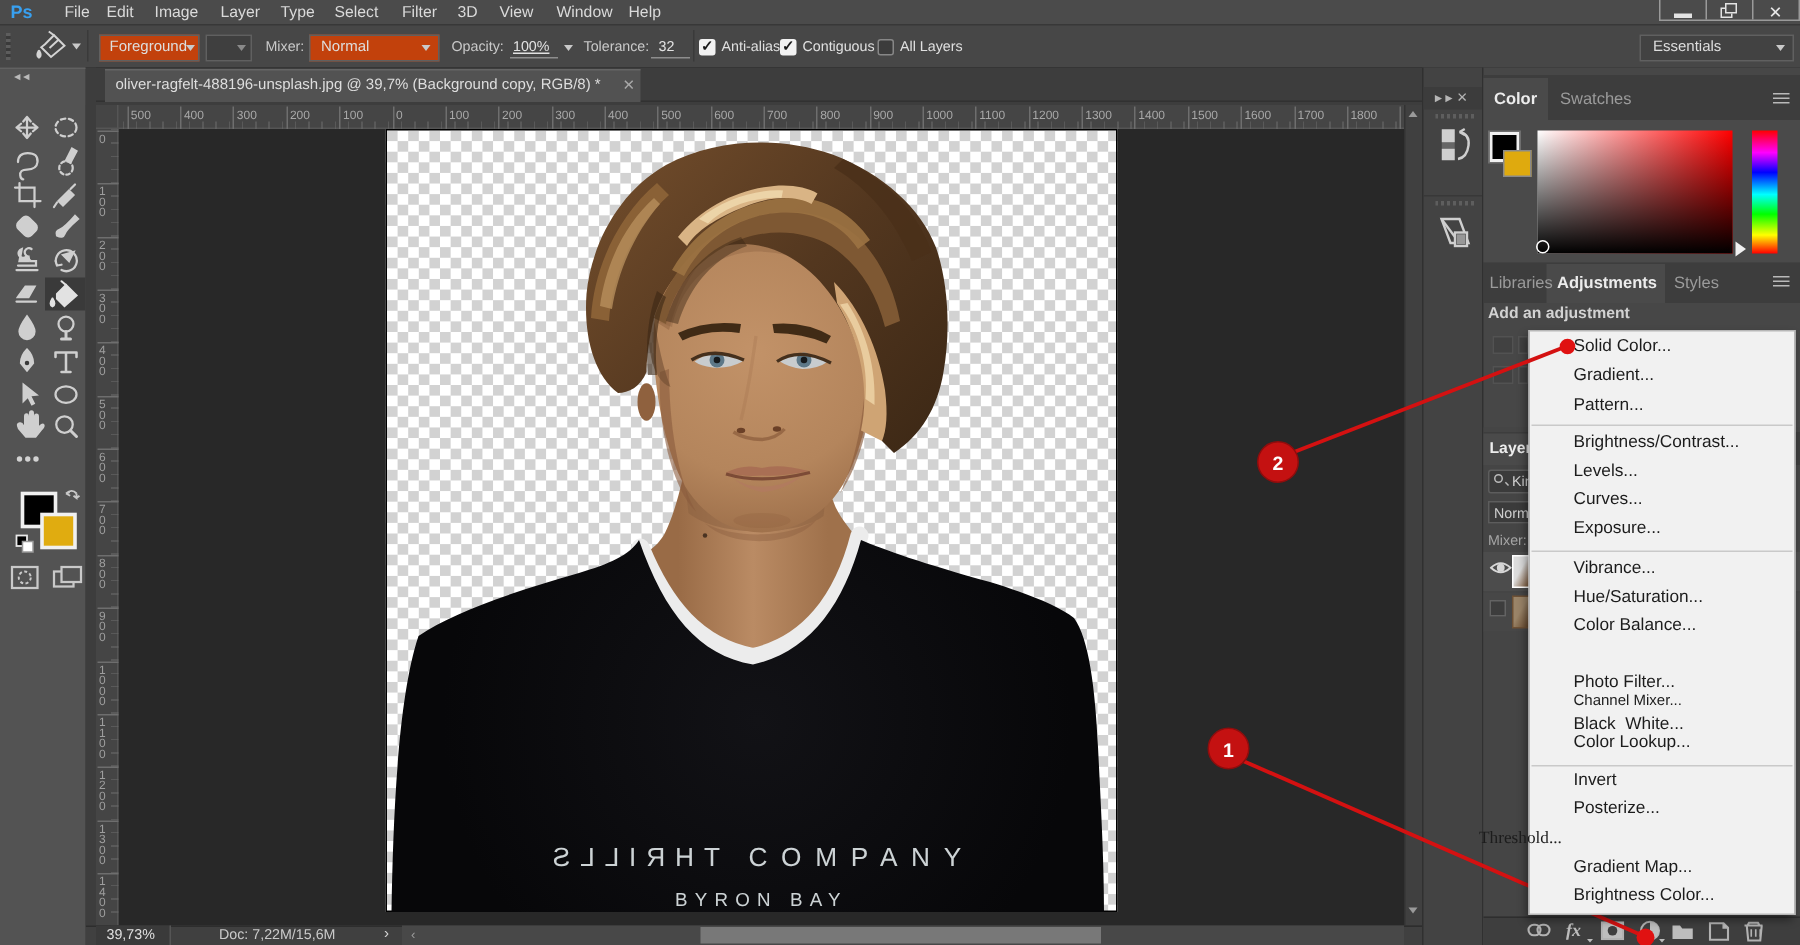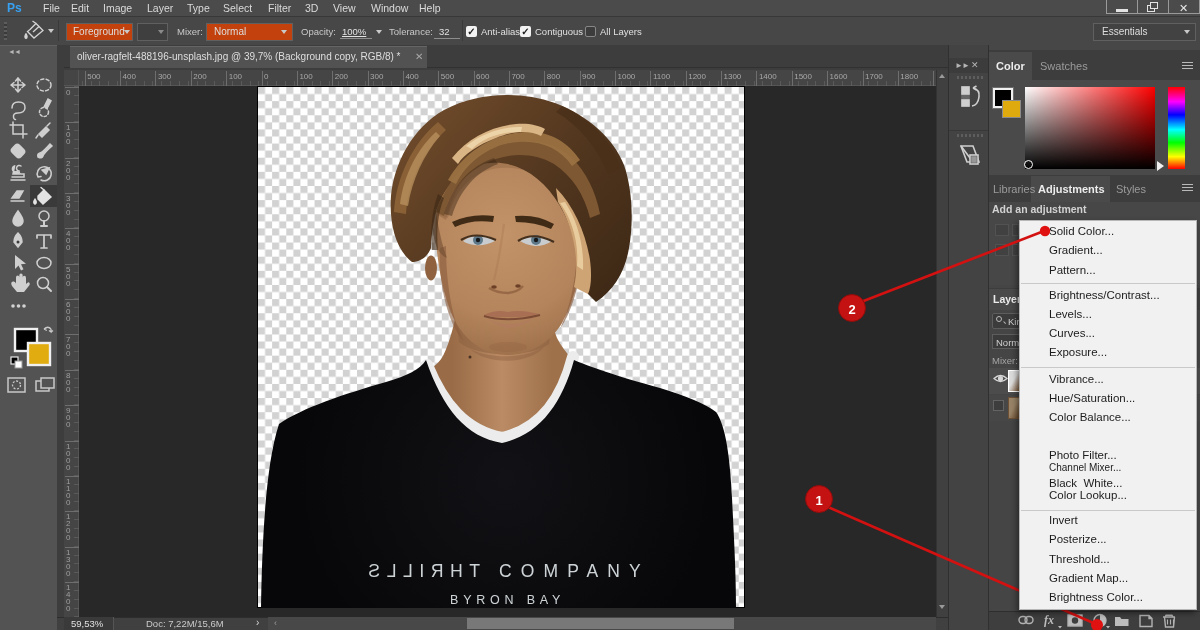--- a/index.html
+++ b/index.html
@@ -253,21 +253,21 @@
 <path d="M556 188 C574 206 586 234 590 260 C592 276 591 287 588 294 L574 287 C580 261 574 228 558 202 Z" fill="#cfa474"></path>
 <path d="M565 202 C578 222 584 246 583 270 L577 266 C579 243 572 219 560 203 Z" fill="#e9cc9e"></path>
 <path d="M562 106 C592 120 612 142 621 168 L608 174 C597 148 580 126 556 112 Z" fill="#4a3019" opacity=".8"></path>
 <path d="M444 214 C452 186 470 166 494 158 L498 164 C476 172 460 190 452 216 Z" fill="#3a2614" opacity=".45"></path>
 <path d="M432 250 C430 230 432 210 438 194 L444 198 C438 212 436 232 438 250 Z" fill="#3a2614" opacity=".6"></path>
 </svg>
 <div class="abs" style="left:936px;top:70px;width:12px;height:547px;background:#404040;border-left:1px solid #333;"></div>
     <div class="abs" style="left:939px;top:74px;width:0;height:0;border-left:3.5px solid transparent;border-right:3.5px solid transparent;border-bottom:4.5px solid #9a9a9a;"></div>
     <div class="abs" style="left:939px;top:605px;width:0;height:0;border-left:3.5px solid transparent;border-right:3.5px solid transparent;border-top:4.5px solid #9a9a9a;"></div>
     <div class="abs" style="left:57px;top:617px;width:891px;height:13px;background:#404040;border-top:1px solid #2d2d2d;"></div>
-    <div class="abs" style="left:64px;top:617px;width:50px;height:13px;background:#3a3a3a;border-right:1px solid #555;color:#e0e0e0;font-size:9.5px;padding:1px 0 0 7px;">59,53%</div>
+    <div class="abs" style="left:64px;top:617px;width:50px;height:13px;background:#3a3a3a;border-right:1px solid #555;color:#e0e0e0;font-size:9.5px;padding:1px 0 0 7px;">39,73%</div>
     <div class="abs" style="left:146px;top:618px;color:#cacaca;font-size:9.5px;">Doc: 7,22M/15,6M</div>
     <div class="abs" style="left:256px;top:617px;color:#d5d5d5;font-size:10px;">›</div>
     <div class="abs" style="left:268px;top:617px;width:668px;height:13px;background:#484848;"></div>
     <div class="abs" style="left:274px;top:618px;color:#9a9a9a;font-size:9px;">‹</div>
     <div class="abs" style="left:467px;top:618px;width:267px;height:11px;background:#787878;"></div>
     <div class="abs" style="left:0;top:45px;width:57px;height:585px;background:#535353;border-top:1px solid #616161;"></div>
     <div class="abs" style="left:8px;top:48px;color:#b9b9b9;font-size:7px;letter-spacing:-1px;">◄◄</div>
     <svg class="abs" style="left:0;top:45px;" width="57" height="585" viewBox="0 0 57 585">
 <g stroke="#cfcfcf" stroke-width="1.5" fill="none" stroke-linecap="round">
 
@@ -458,21 +458,21 @@
     <div class="abs" style="left:1049px;top:345.5px;color:#1c1c1c;font-size:11.5px;z-index:51;">Exposure...</div>
     <div class="abs" style="left:1049px;top:372.5px;color:#1c1c1c;font-size:11.5px;z-index:51;">Vibrance...</div>
     <div class="abs" style="left:1049px;top:391.5px;color:#1c1c1c;font-size:11.5px;z-index:51;">Hue/Saturation...</div>
     <div class="abs" style="left:1049px;top:410.5px;color:#1c1c1c;font-size:11.5px;z-index:51;">Color Balance...</div>
     <div class="abs" style="left:1049px;top:430.0px;color:#1c1c1c;font-size:11.5px;z-index:51;margin-top:47px;">Black&nbsp; White...</div>
     <div class="abs" style="left:1049px;top:449.0px;color:#1c1c1c;font-size:11.5px;z-index:51;">Photo Filter...</div>
     <div class="abs" style="left:1049px;top:444px;color:#1c1c1c;font-size:10px;z-index:51;margin-top:18px;">Channel Mixer...</div>
     <div class="abs" style="left:1049px;top:488.5px;color:#1c1c1c;font-size:11.5px;z-index:51;">Color Lookup...</div>
     <div class="abs" style="left:1049px;top:513.5px;color:#1c1c1c;font-size:11.5px;z-index:51;">Invert</div>
     <div class="abs" style="left:1049px;top:533.0px;color:#1c1c1c;font-size:11.5px;z-index:51;">Posterize...</div>
-    <div class="abs" style="left:1049px;top:552.5px;color:#1c1c1c;font-size:11.5px;z-index:51;">Threshold...</div>
+    <div class="abs" style="left:986px;top:552.5px;color:#1c1c1c;font-size:11.5px;z-index:51;font-family:Liberation Serif, serif;">Threshold...</div>
     <div class="abs" style="left:1049px;top:572.0px;color:#1c1c1c;font-size:11.5px;z-index:51;">Gradient Map...</div>
     <div class="abs" style="left:1049px;top:591.0px;color:#1c1c1c;font-size:11.5px;z-index:51;">Brightness Color...</div>
     <div class="abs" style="left:1021px;top:282.5px;width:174px;height:1px;background:#c9c9c9;z-index:51;"></div>
     <div class="abs" style="left:1021px;top:366.5px;width:174px;height:1px;background:#c9c9c9;z-index:51;"></div>
     <div class="abs" style="left:1021px;top:510.0px;width:174px;height:1px;background:#c9c9c9;z-index:51;"></div>
     <svg class="abs" style="left:0;top:0;z-index:60;" width="1200" height="630" viewBox="0 0 1200 630">
 <line x1="861" y1="302" x2="1044" y2="231" stroke="#d41111" stroke-width="2.6"></line>
 <circle cx="1045" cy="231" r="5.2" fill="#e01111"></circle>
 <circle cx="852" cy="308" r="13.5" fill="#c41111" stroke="#8e0d0d" stroke-width="1"></circle>
 <text x="852" y="313.5" font-size="13" font-weight="bold" fill="#fff" text-anchor="middle" font-family="Liberation Sans">2</text>

